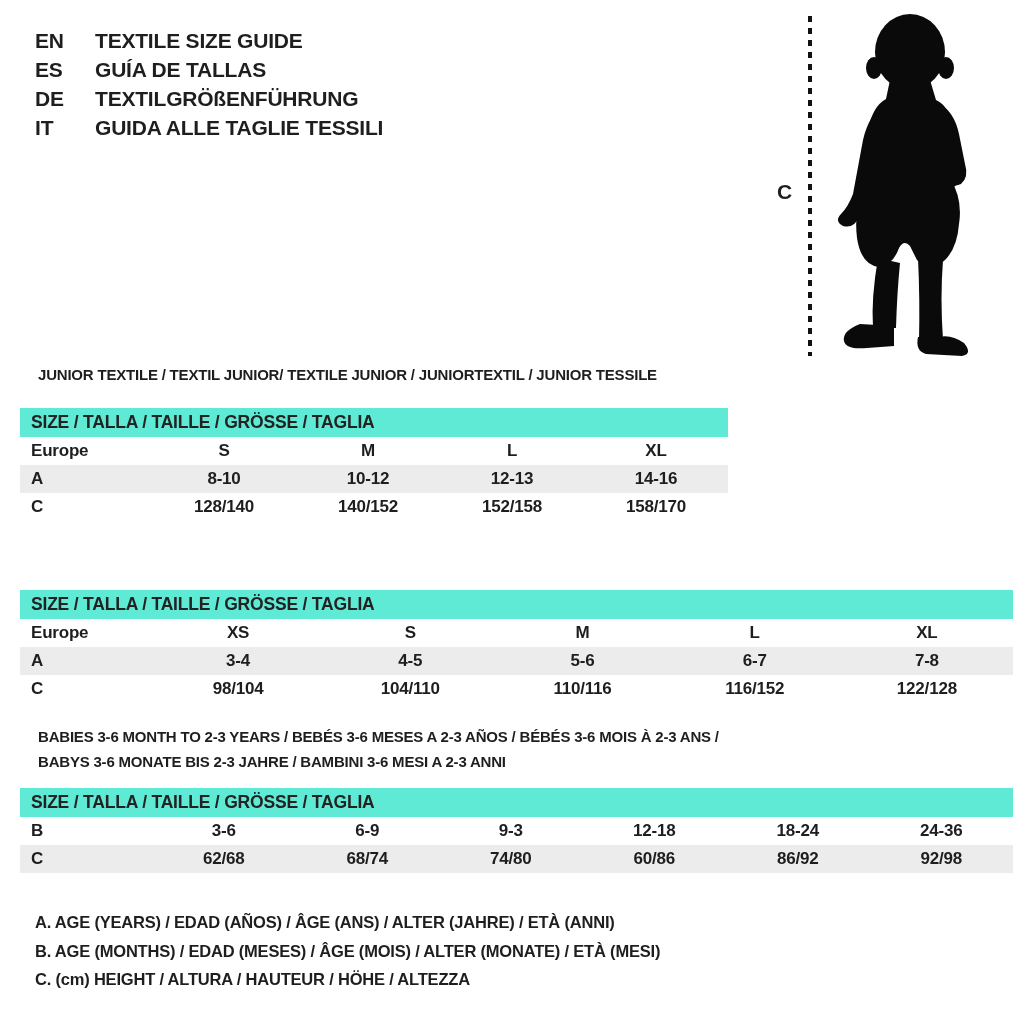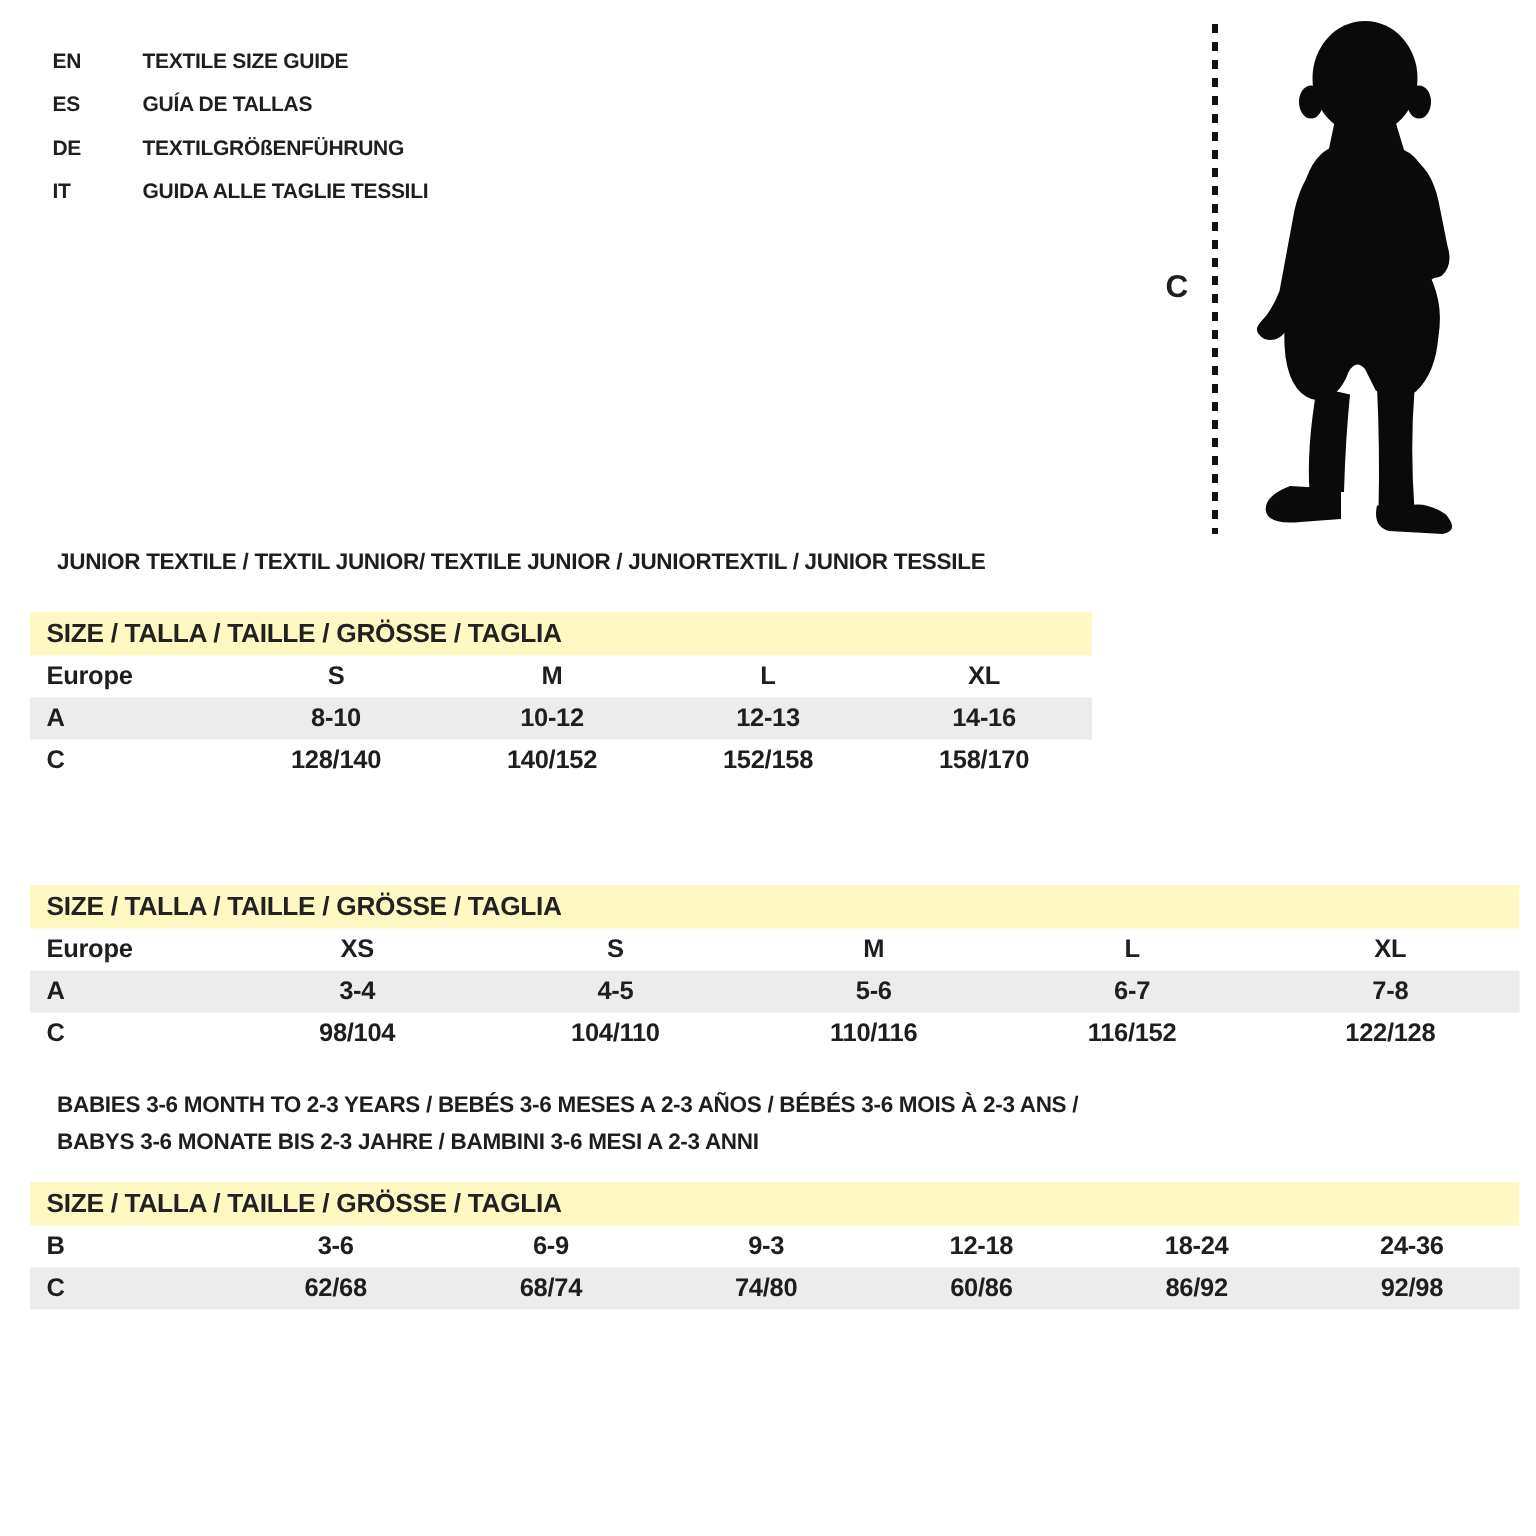--- a/index.html
+++ b/index.html
@@ -3,36 +3,36 @@
 <meta charset="utf-8">
 <style>
   html,body{margin:0;padding:0;background:#fff;}
   .page{
     position:relative;width:1024px;height:1024px;background:#ffffff;
     font-family:"Liberation Sans","DejaVu Sans",sans-serif;
     color:#1e1e1e;font-weight:700;letter-spacing:-0.2px;overflow:hidden;
   }
   
   .langs{position:absolute;left:35px;top:26px;}
-  .lang-row{display:grid;grid-template-columns:60px auto;line-height:29px;font-size:14px;}
+  .lang-row{display:grid;grid-template-columns:60px auto;line-height:29px;font-size:21px;}
   
   .figure{position:absolute;left:775px;top:8px;width:215px;height:352px;}
   .dotline{
     position:absolute;left:33px;top:8px;width:4px;height:340px;
     background:repeating-linear-gradient(to bottom,#121212 0 6px,transparent 6px 12px);
   }
   .c-label{position:absolute;left:2px;top:172px;font-size:21px;}
   .silhouette{position:absolute;left:46px;top:0px;}
   
   .sec-title{position:absolute;left:38px;font-size:15px;white-space:nowrap;}
   .sub{vertical-align:sub;font-size:0.62em;}
   
   .size-table{position:absolute;left:20px;}
   .band{
-    height:29px;background:#fef9c3;display:flex;align-items:center;
+    height:29px;background:#5eead4;display:flex;align-items:center;
     padding-left:11px;font-size:17.5px;color:#222;
   }
   .trow{display:grid;align-items:center;height:28px;font-size:17px;}
   .trow.shaded{background:#ececec;}
   .trow .lbl{text-align:left;padding-left:11px;}
   .trow .cell{text-align:center;}
   .cols4{grid-template-columns:132px repeat(4,1fr);}
   .cols5{grid-template-columns:132px repeat(5,1fr);}
   .cols6{grid-template-columns:132px repeat(6,1fr);}
   
@@ -153,14 +153,19 @@
       <span class="lbl">C</span>
       <span class="cell">62/68</span>
       <span class="cell">68/74</span>
       <span class="cell">74/80</span>
       <span class="cell">60/86</span>
       <span class="cell">86/92</span>
       <span class="cell">92/98</span>
     </div>
   </div>
 
+  <div class="legend">
+    <div>A. AGE (YEARS) / EDAD (AÑOS) / ÂGE (ANS) / ALTER (JAHRE) / ETÀ (ANNI)</div>
+    <div>B. AGE (MONTHS) / EDAD (MESES) / ÂGE (MOIS) / ALTER (MONATE) / ETÀ (MESI)</div>
+    <div>C. (cm) HEIGHT / ALTURA / HAUTEUR / HÖHE / ALTEZZA</div>
+  </div>
 
 </div>
 
 </body></html>

